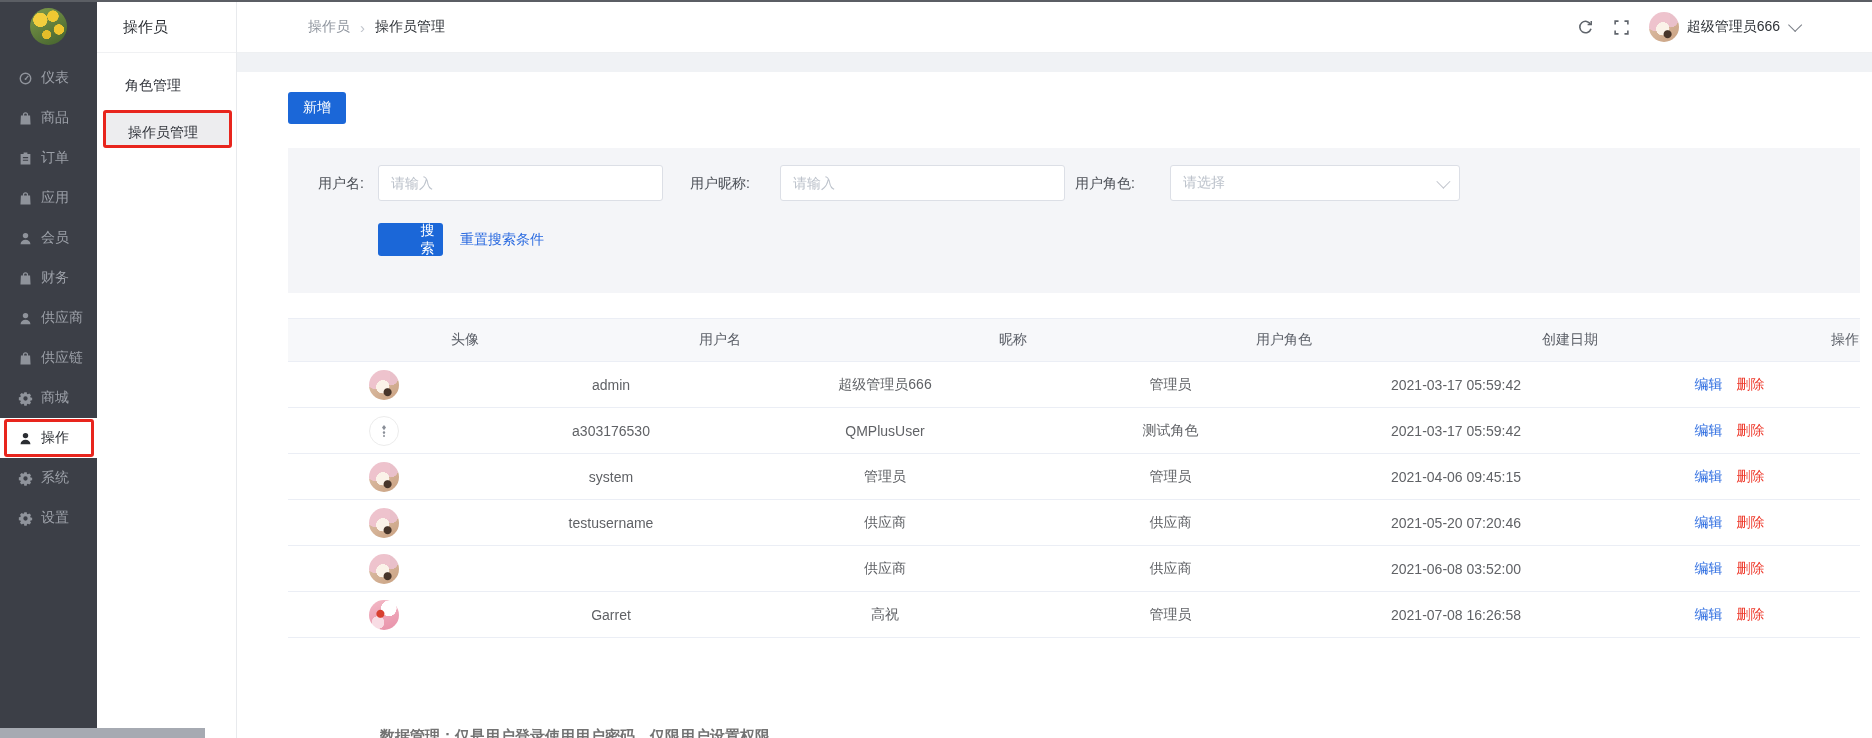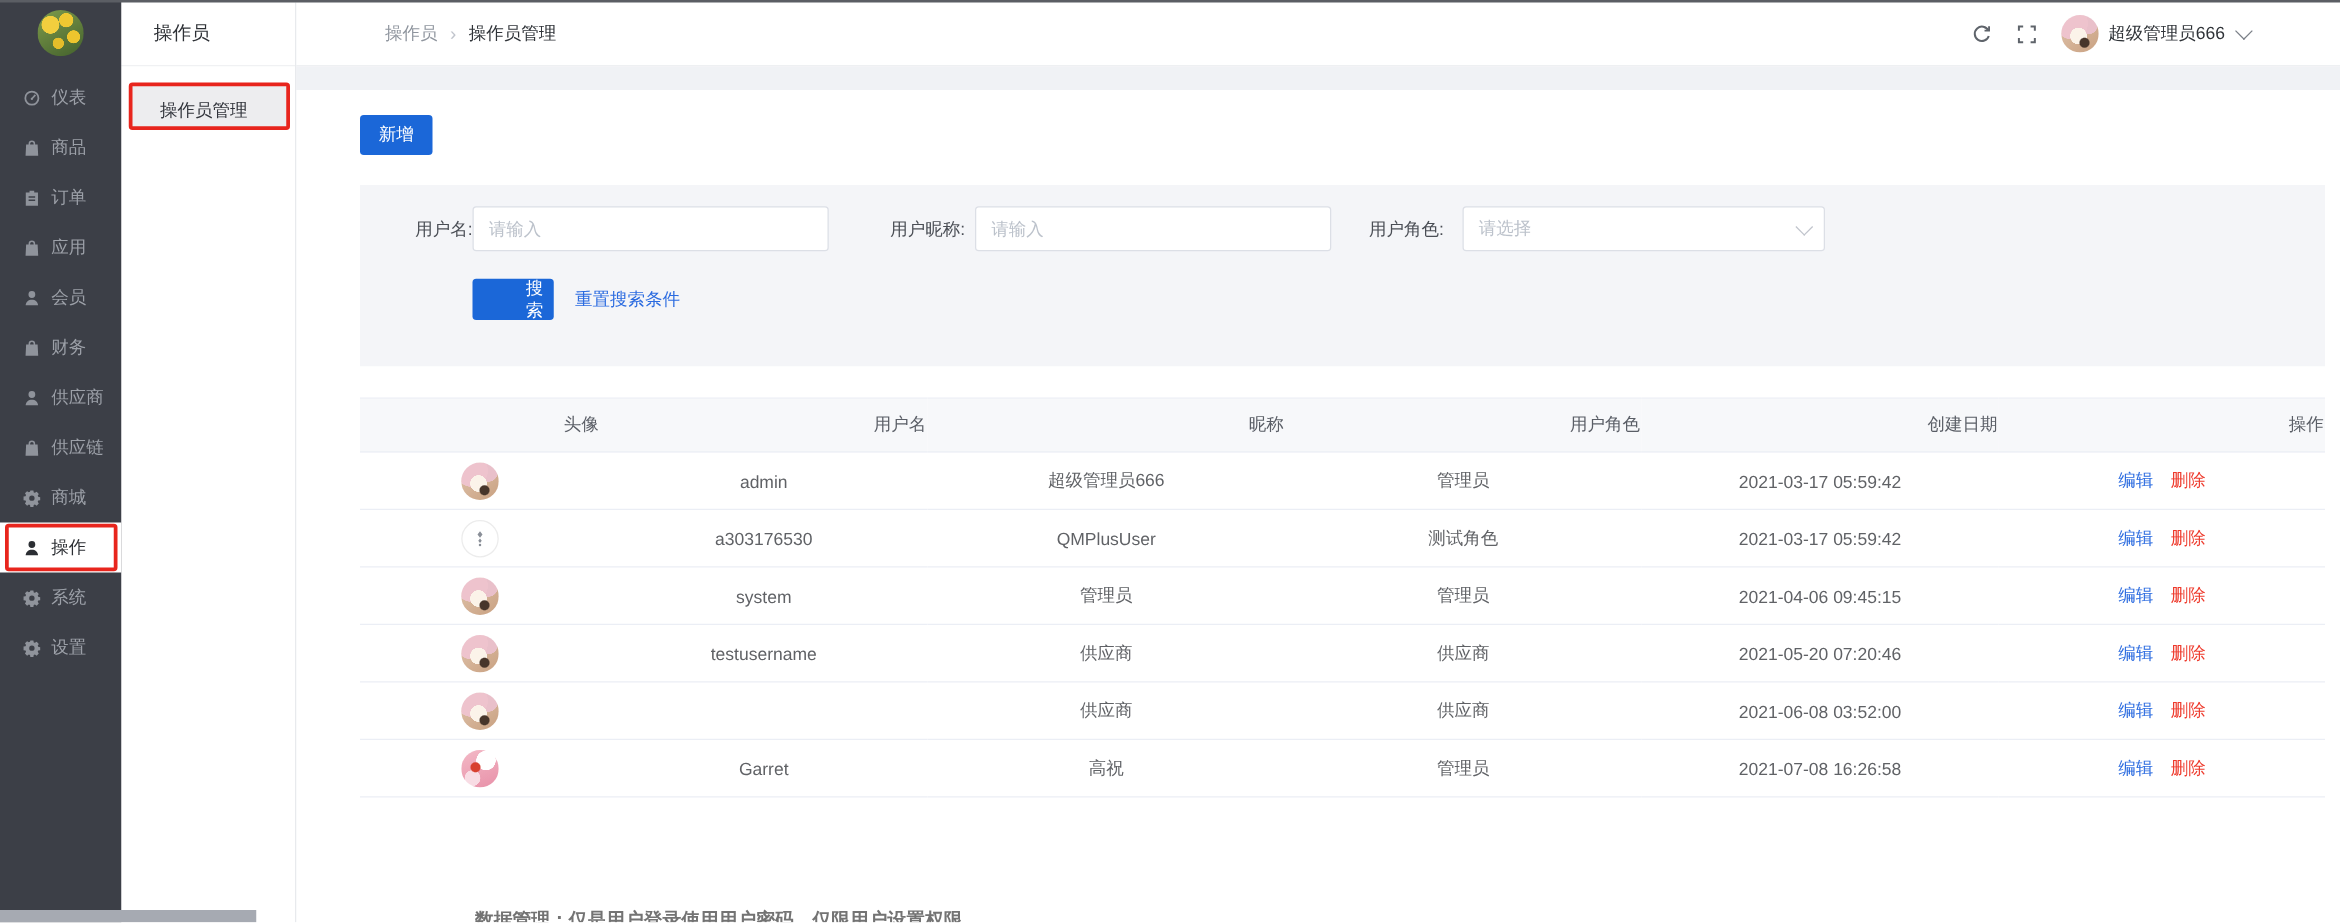--- a/index.html
+++ b/index.html
@@ -61,21 +61,21 @@
   .grayband{position:absolute;left:236px;top:52px;right:0;height:20px;background:#f0f2f5;z-index:5;}
 
   
   .content{position:absolute;left:236px;top:72px;right:0;bottom:0;background:#fff;}
   .btn{display:inline-flex;align-items:center;justify-content:center;background:#1b67d8;color:#fff;
     border:none;border-radius:3px;font-size:14px;cursor:pointer;
     font-family:"Liberation Sans","DejaVu Sans",sans-serif;}
   .add-btn{position:absolute;left:52px;top:20px;width:58px;height:32px;}
 
   .search-panel{position:absolute;left:52px;top:76px;width:1572px;height:145px;background:#f4f5f8;}
-  .fld-label{position:absolute;top:17px;height:36px;line-height:36px;text-align:right;color:#4a4e55;}
+  .fld-label{position:absolute;top:17px;height:36px;line-height:36px;color:#4a4e55;}
   .fld-input{position:absolute;top:17px;height:36px;box-sizing:border-box;background:#fff;
     border:1px solid #dcdfe6;border-radius:3px;padding:16px 12px;font-size:14px;color:#303133;
     font-family:"Liberation Sans","DejaVu Sans",sans-serif;}
   .fld-input::placeholder{color:#bcc2cb;opacity:1;}
   .fld-select{position:absolute;top:17px;height:36px;box-sizing:border-box;background:#fff;
     border:1px solid #dcdfe6;border-radius:3px;display:flex;align-items:center;
     padding:0 12px;color:#bcc2cb;cursor:pointer;}
   .fld-select .chev{border-color:#c0c4cc;margin-left:auto;transform:rotate(45deg) translateY(-2px);}
   .search-btn{position:absolute;left:90px;top:75px;width:65px;height:33px;padding-left:40px;}
   .reset-link{position:absolute;left:172px;top:75px;height:33px;line-height:33px;
@@ -211,20 +211,21 @@
             </svg>
           </span>
           <span>设置</span>
         </div>
       </div>
   </div>
 
   <div class="sidebar2">
     <div class="sb2-title">操作员</div>
     <div class="sb2-menu" id="sb2-menu">
+        <div class="sb2-item">角色管理</div>
         <div class="sb2-item active">操作员管理</div>
       </div>
   </div>
 
   <div class="topbar">
     <div class="breadcrumb">
       <span class="crumb-root">操作员</span>
       <span class="crumb-sep">›</span>
       <span class="crumb-cur">操作员管理</span>
     </div>

